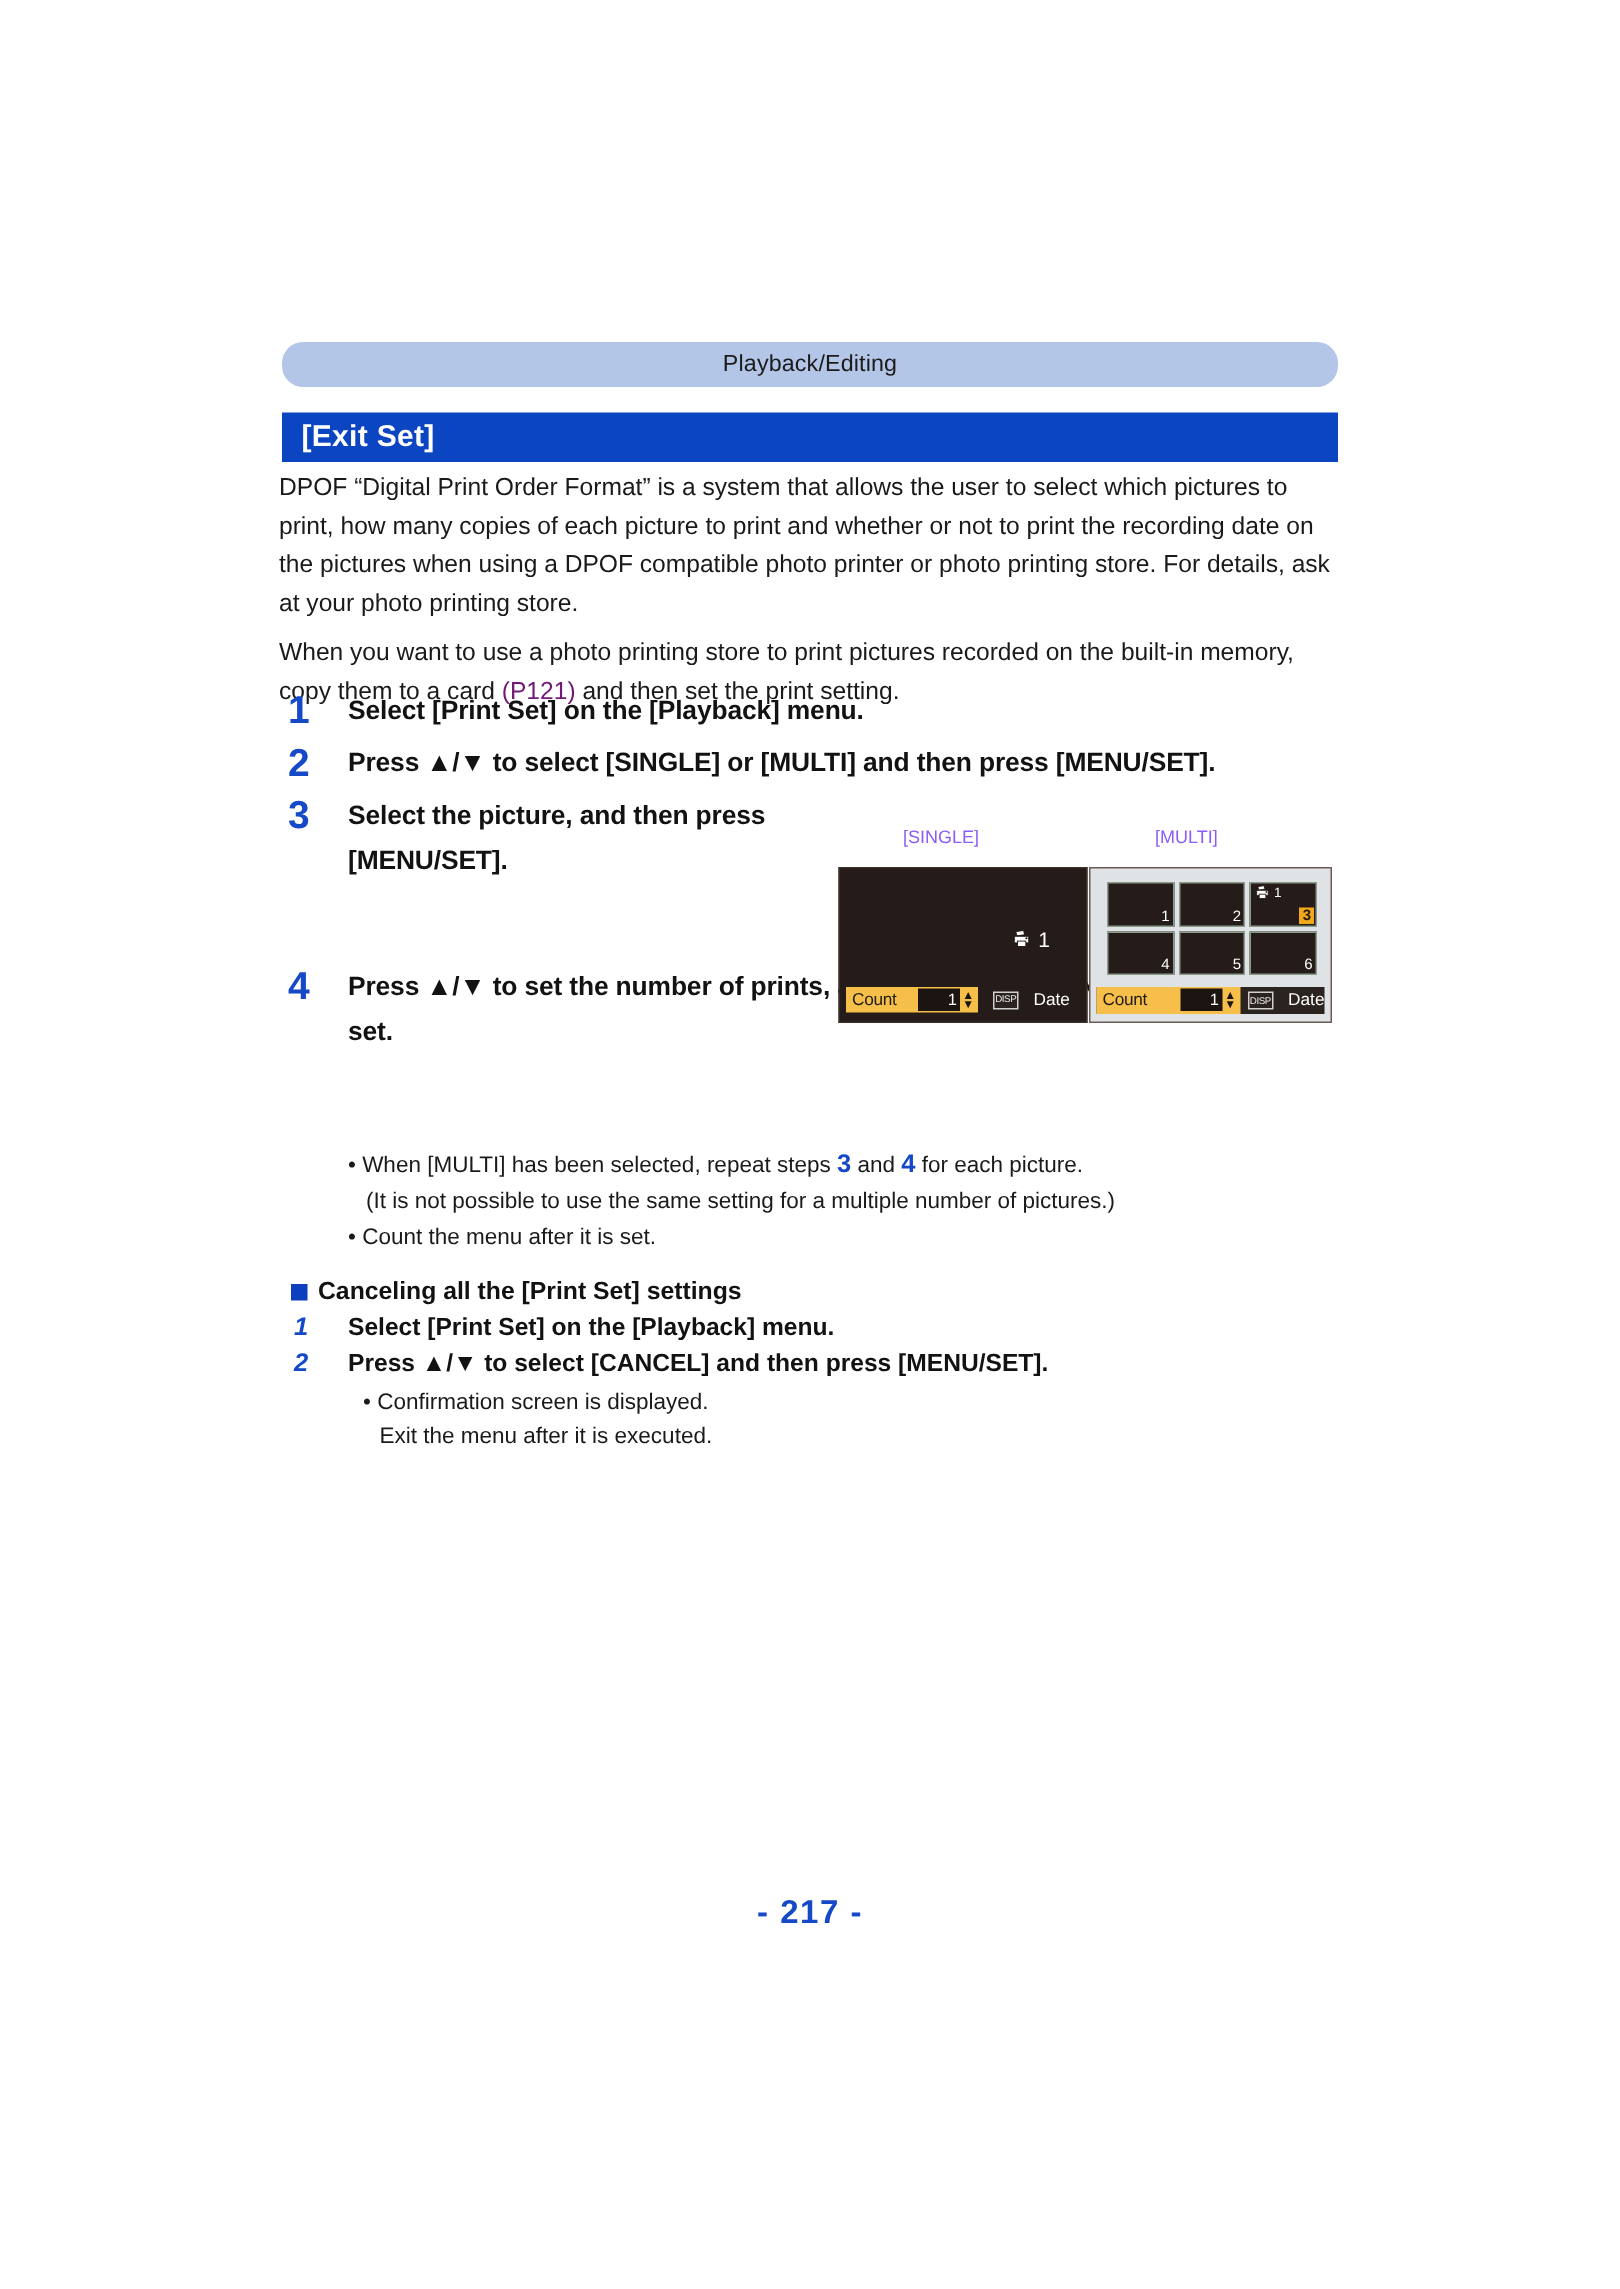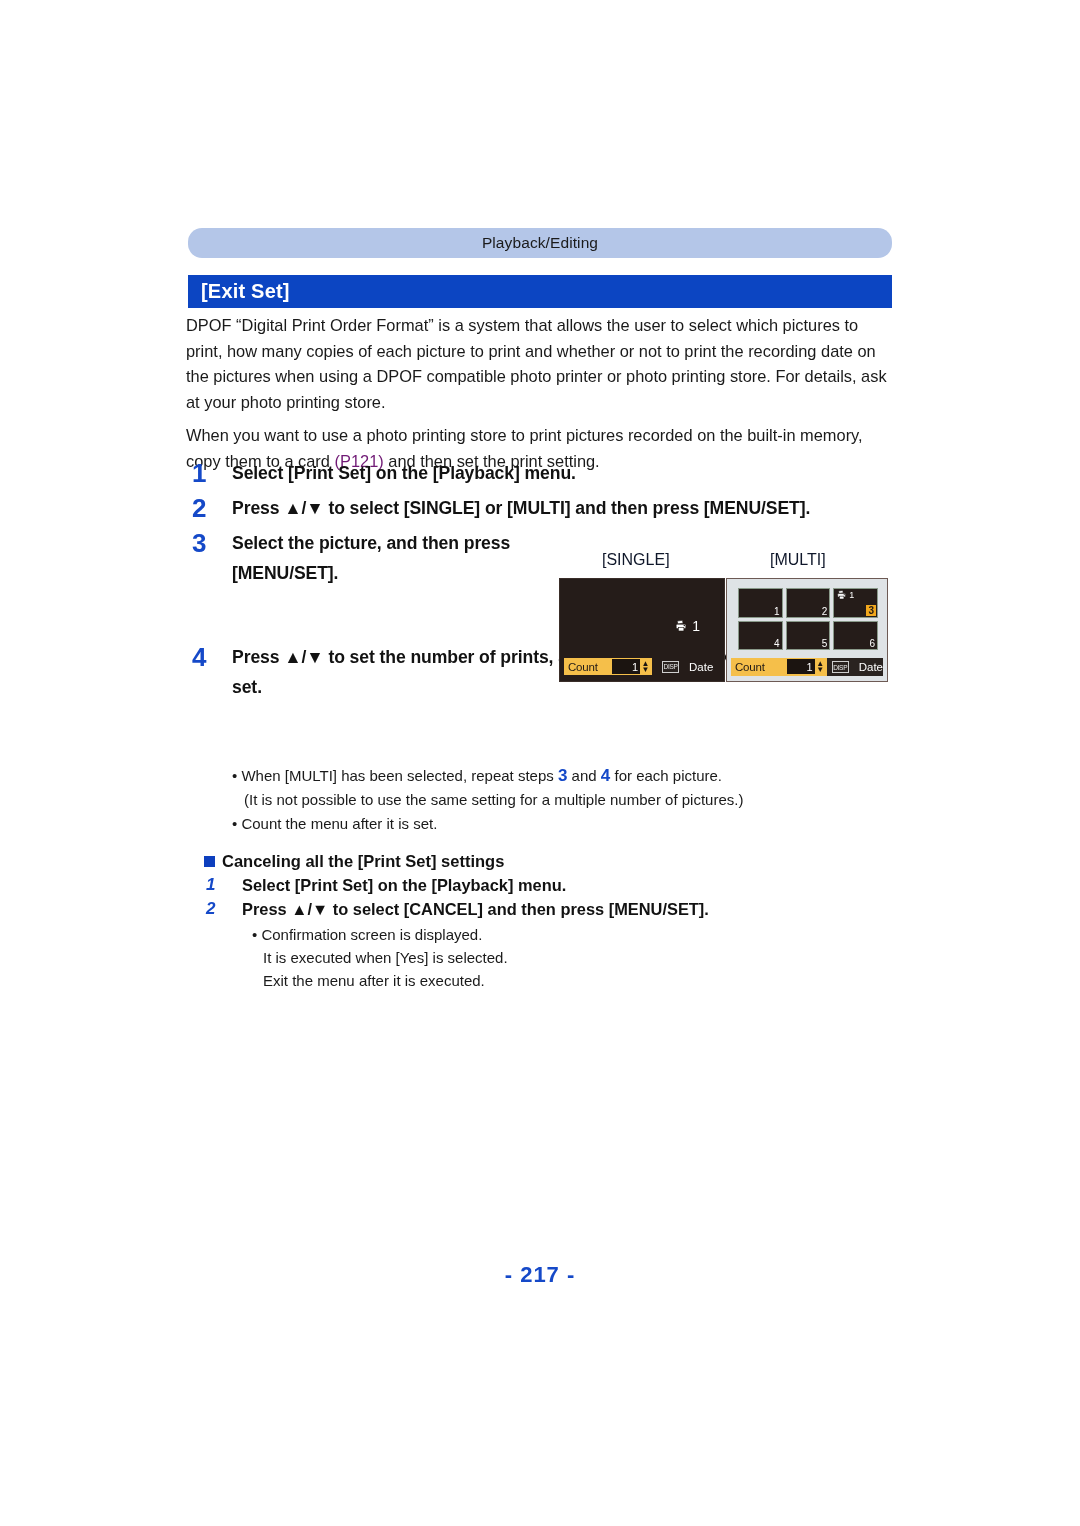--- a/index.html
+++ b/index.html
@@ -107,22 +107,22 @@
   }
   .arrows { letter-spacing: 0px; }
 
   
   .step3-row { position: relative; }
   .step3-text { max-width: 360px; }
 
   
   .scr-label {
     position: absolute;
-    font-size: 16px;
-    color: #0f172a;
+    font-size: 12px;
+    color: #8b5cf6;
   }
   .scr-label.single { left: 602px; top: 551px; }
   .scr-label.multi  { left: 770px; top: 551px; }
 
   
   .screen-single {
     position: absolute;
     left: 559px;
     top: 578px;
     width: 166px;
@@ -326,21 +326,21 @@
   .sub-line { padding-left: 12px; }
   .inline-num {
     color: #1549c8;
     font-weight: bold;
     font-size: 17px;
   }
 
   
   .cancel-sec {
     position: absolute;
-    left: 204px;
+    left: 194px;
     top: 849px;
     width: 712px;
   }
   .cs-head {
     font-size: 16.5px;
     font-weight: bold;
     color: #121212;
     display: flex;
     align-items: center;
     line-height: 24px;
@@ -530,20 +530,19 @@
     <div class="cs-step">
       <div class="num">1</div>
       <div class="body">Select [Print Set] on the [Playback] menu.</div>
     </div>
     <div class="cs-step">
       <div class="num">2</div>
       <div class="body">Press ▲/▼ to select [CANCEL] and then press [MENU/SET].</div>
     </div>
     <div class="cs-notes">
       <div>• Confirmation screen is displayed.</div>
-      <div class="sub">It is executed when [Yes] is selected.</div>
       <div class="sub">Exit the menu after it is executed.</div>
     </div>
   </div>
 
   <div class="page-no">- 217 -</div>
 
 </div>
 
 </body></html>

